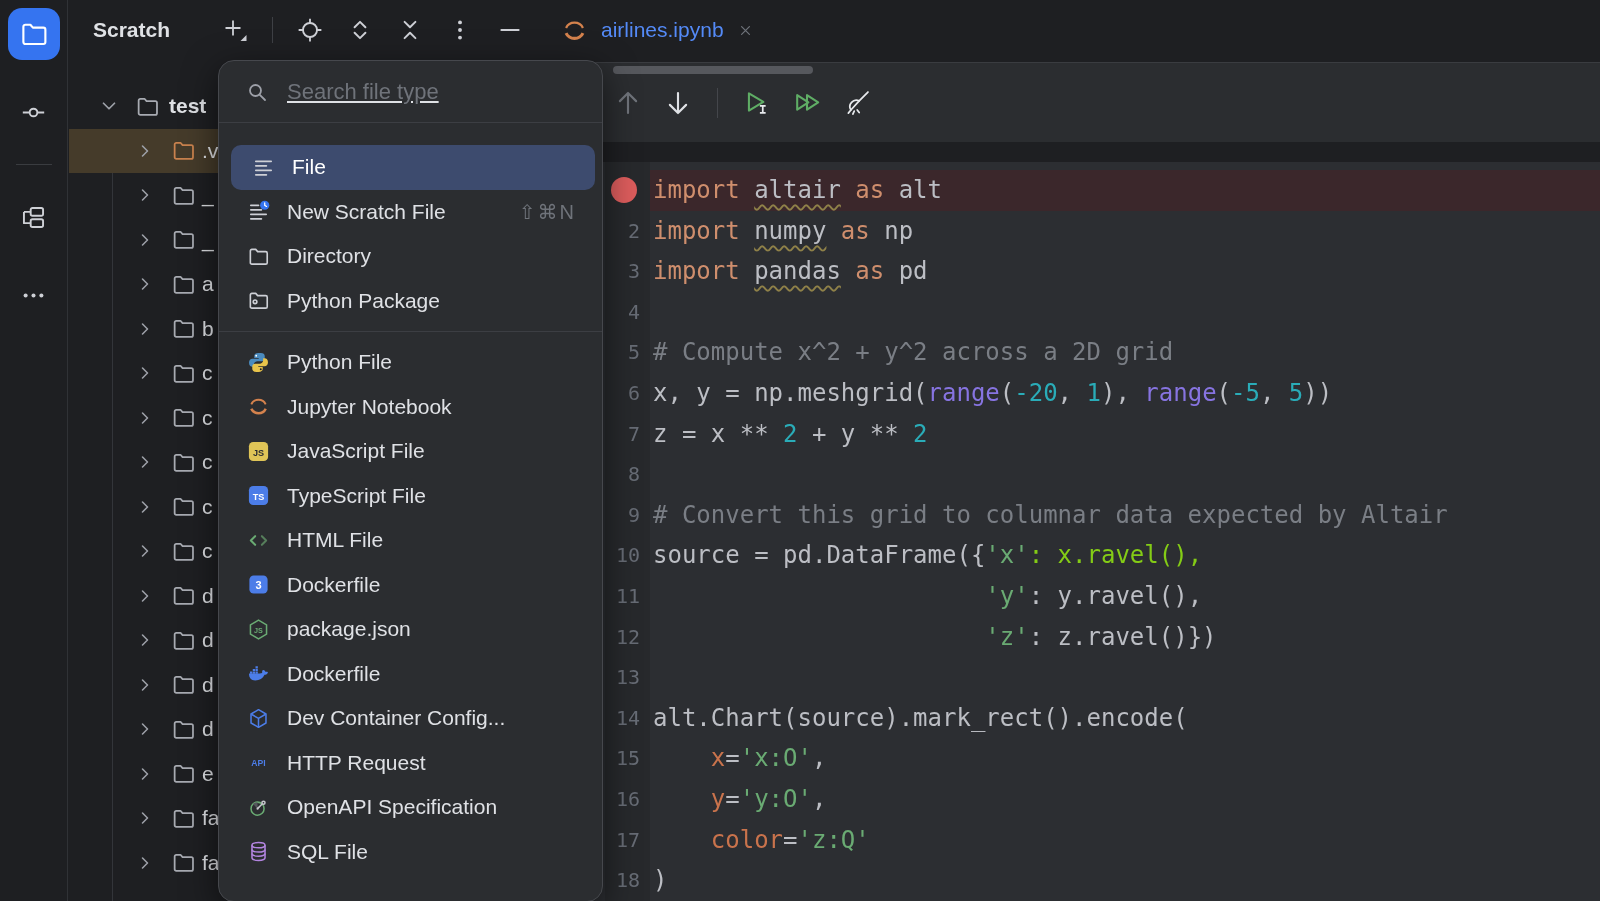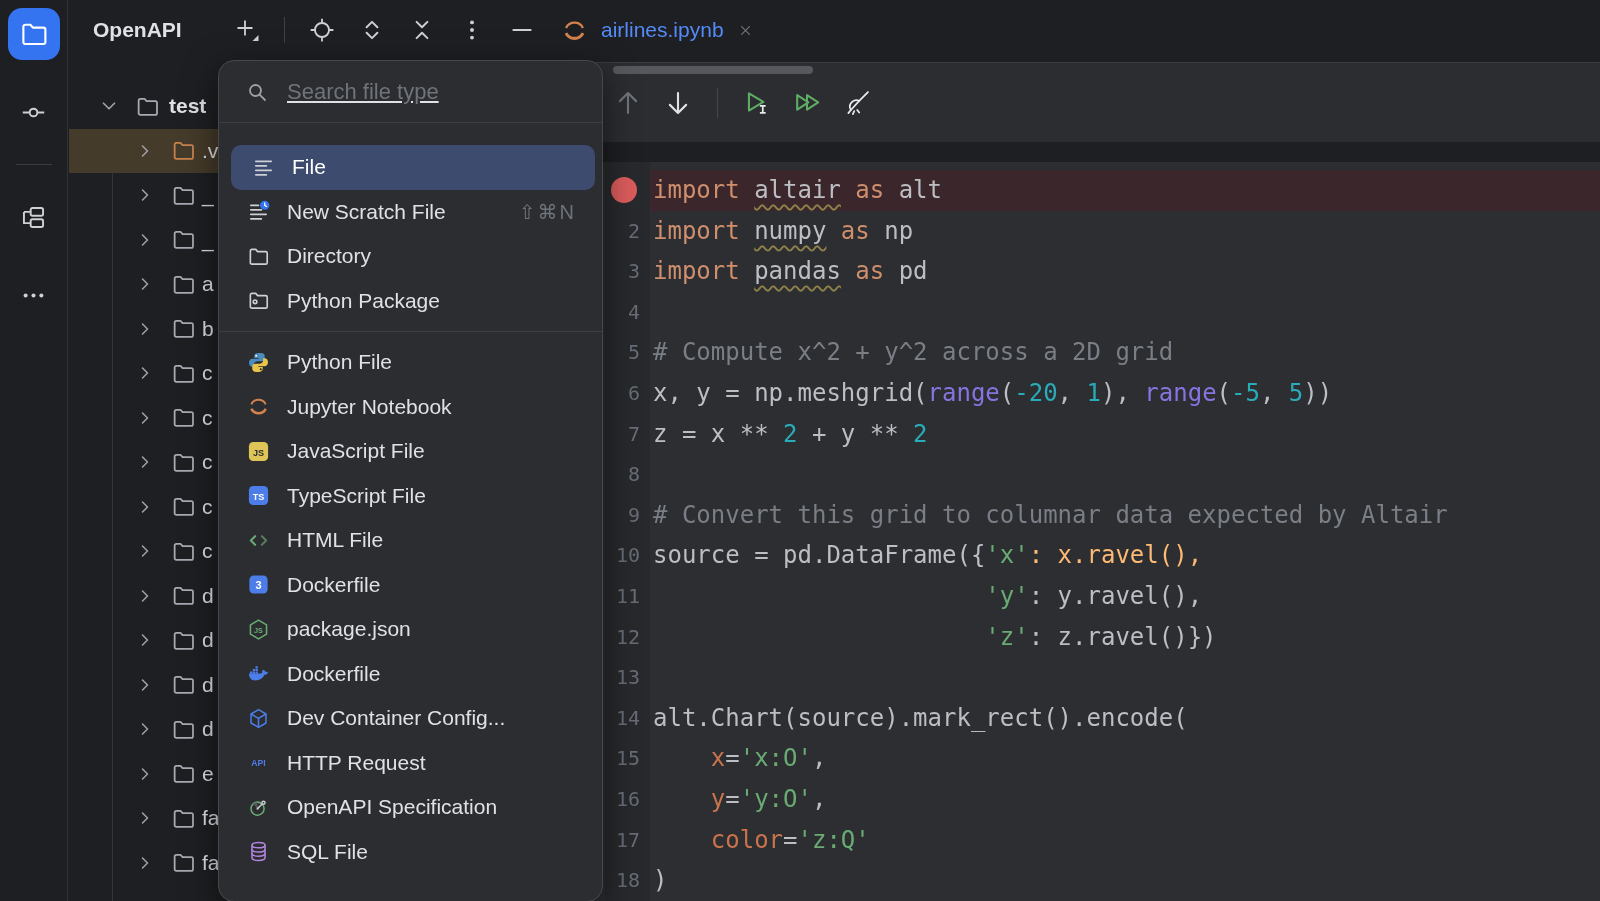--- a/index.html
+++ b/index.html
@@ -127,21 +127,21 @@
             <circle cx="5" cy="12" r="1.8"></circle>
             <circle cx="12" cy="12" r="1.8"></circle>
             <circle cx="19" cy="12" r="1.8"></circle>
           </svg>
         </span>
       </div>
     </div>
 
   <div id="project-panel">
     <div id="panel-header">
-      <span id="panel-title">OpenAPI</span>
+      <span id="panel-title">Scratch</span>
       <span id="panel-toolbar">
           <span style="display:inline-flex;">
             <span class="ic" style="width:26px;height:26px;">
               <svg viewBox="0 0 26 26" fill="none" stroke="currentColor" stroke-width="1.8">
                 <path d="M11 3.5v15M3.5 11h15"></path>
                 <path d="M19.5 25h6v-6z" fill="currentColor" stroke="none" transform="translate(-1,-1)"></path>
               </svg>
             </span>
           </span>
           <span class="tb-sep"></span>
@@ -512,21 +512,21 @@
     <div id="code">
         <div class="code-line"><span style="color: rgb(207, 142, 109);">import</span><span style="color: rgb(188, 190, 196);"> </span><span class="wavy" style="color: rgb(188, 190, 196);">altair</span><span style="color: rgb(188, 190, 196);"> </span><span style="color: rgb(207, 142, 109);">as</span><span style="color: rgb(188, 190, 196);"> </span><span style="color: rgb(188, 190, 196);">alt</span></div>
         <div class="code-line"><span style="color: rgb(207, 142, 109);">import</span><span style="color: rgb(188, 190, 196);"> </span><span class="wavy" style="color: rgb(188, 190, 196);">numpy</span><span style="color: rgb(188, 190, 196);"> </span><span style="color: rgb(207, 142, 109);">as</span><span style="color: rgb(188, 190, 196);"> </span><span style="color: rgb(188, 190, 196);">np</span></div>
         <div class="code-line"><span style="color: rgb(207, 142, 109);">import</span><span style="color: rgb(188, 190, 196);"> </span><span class="wavy" style="color: rgb(188, 190, 196);">pandas</span><span style="color: rgb(188, 190, 196);"> </span><span style="color: rgb(207, 142, 109);">as</span><span style="color: rgb(188, 190, 196);"> </span><span style="color: rgb(188, 190, 196);">pd</span></div>
         <div class="code-line"></div>
         <div class="code-line"><span style="color: rgb(122, 126, 133);"># Compute x^2 + y^2 across a 2D grid</span></div>
         <div class="code-line"><span style="color: rgb(188, 190, 196);">x, y = np.meshgrid(</span><span style="color: rgb(135, 116, 225);">range</span><span style="color: rgb(188, 190, 196);">(</span><span style="color: rgb(42, 172, 184);">-20</span><span style="color: rgb(188, 190, 196);">, </span><span style="color: rgb(42, 172, 184);">1</span><span style="color: rgb(188, 190, 196);">), </span><span style="color: rgb(135, 116, 225);">range</span><span style="color: rgb(188, 190, 196);">(</span><span style="color: rgb(42, 172, 184);">-5</span><span style="color: rgb(188, 190, 196);">, </span><span style="color: rgb(42, 172, 184);">5</span><span style="color: rgb(188, 190, 196);">))</span></div>
         <div class="code-line"><span style="color: rgb(188, 190, 196);">z = x ** </span><span style="color: rgb(42, 172, 184);">2</span><span style="color: rgb(188, 190, 196);"> + y ** </span><span style="color: rgb(42, 172, 184);">2</span></div>
         <div class="code-line"></div>
         <div class="code-line"><span style="color: rgb(122, 126, 133);"># Convert this grid to columnar data expected by Altair</span></div>
-        <div class="code-line"><span style="color: rgb(188, 190, 196);">source = pd.DataFrame({</span><span style="color: rgb(106, 171, 115);">'x'</span><span style="color: #fdba74;">: x.ravel(),</span></div>
+        <div class="code-line"><span style="color: rgb(188, 190, 196);">source = pd.DataFrame({</span><span style="color: rgb(106, 171, 115);">'x'</span><span style="color: #84cc16;">: x.ravel(),</span></div>
         <div class="code-line"><span style="color: rgb(188, 190, 196);">                       </span><span style="color: rgb(106, 171, 115);">'y'</span><span style="color: rgb(188, 190, 196);">: y.ravel(),</span></div>
         <div class="code-line"><span style="color: rgb(188, 190, 196);">                       </span><span style="color: rgb(106, 171, 115);">'z'</span><span style="color: rgb(188, 190, 196);">: z.ravel()})</span></div>
         <div class="code-line"></div>
         <div class="code-line"><span style="color: rgb(188, 190, 196);">alt.Chart(source).mark_rect().encode(</span></div>
         <div class="code-line"><span style="color: rgb(188, 190, 196);">    </span><span style="color: rgb(201, 115, 76);">x</span><span style="color: rgb(188, 190, 196);">=</span><span style="color: rgb(106, 171, 115);">'x:O'</span><span style="color: rgb(188, 190, 196);">,</span></div>
         <div class="code-line"><span style="color: rgb(188, 190, 196);">    </span><span style="color: rgb(201, 115, 76);">y</span><span style="color: rgb(188, 190, 196);">=</span><span style="color: rgb(106, 171, 115);">'y:O'</span><span style="color: rgb(188, 190, 196);">,</span></div>
         <div class="code-line"><span style="color: rgb(188, 190, 196);">    </span><span style="color: rgb(201, 115, 76);">color</span><span style="color: rgb(188, 190, 196);">=</span><span style="color: rgb(106, 171, 115);">'z:Q'</span></div>
         <div class="code-line"><span style="color: rgb(188, 190, 196);">)</span></div>
       </div>
   </div>

